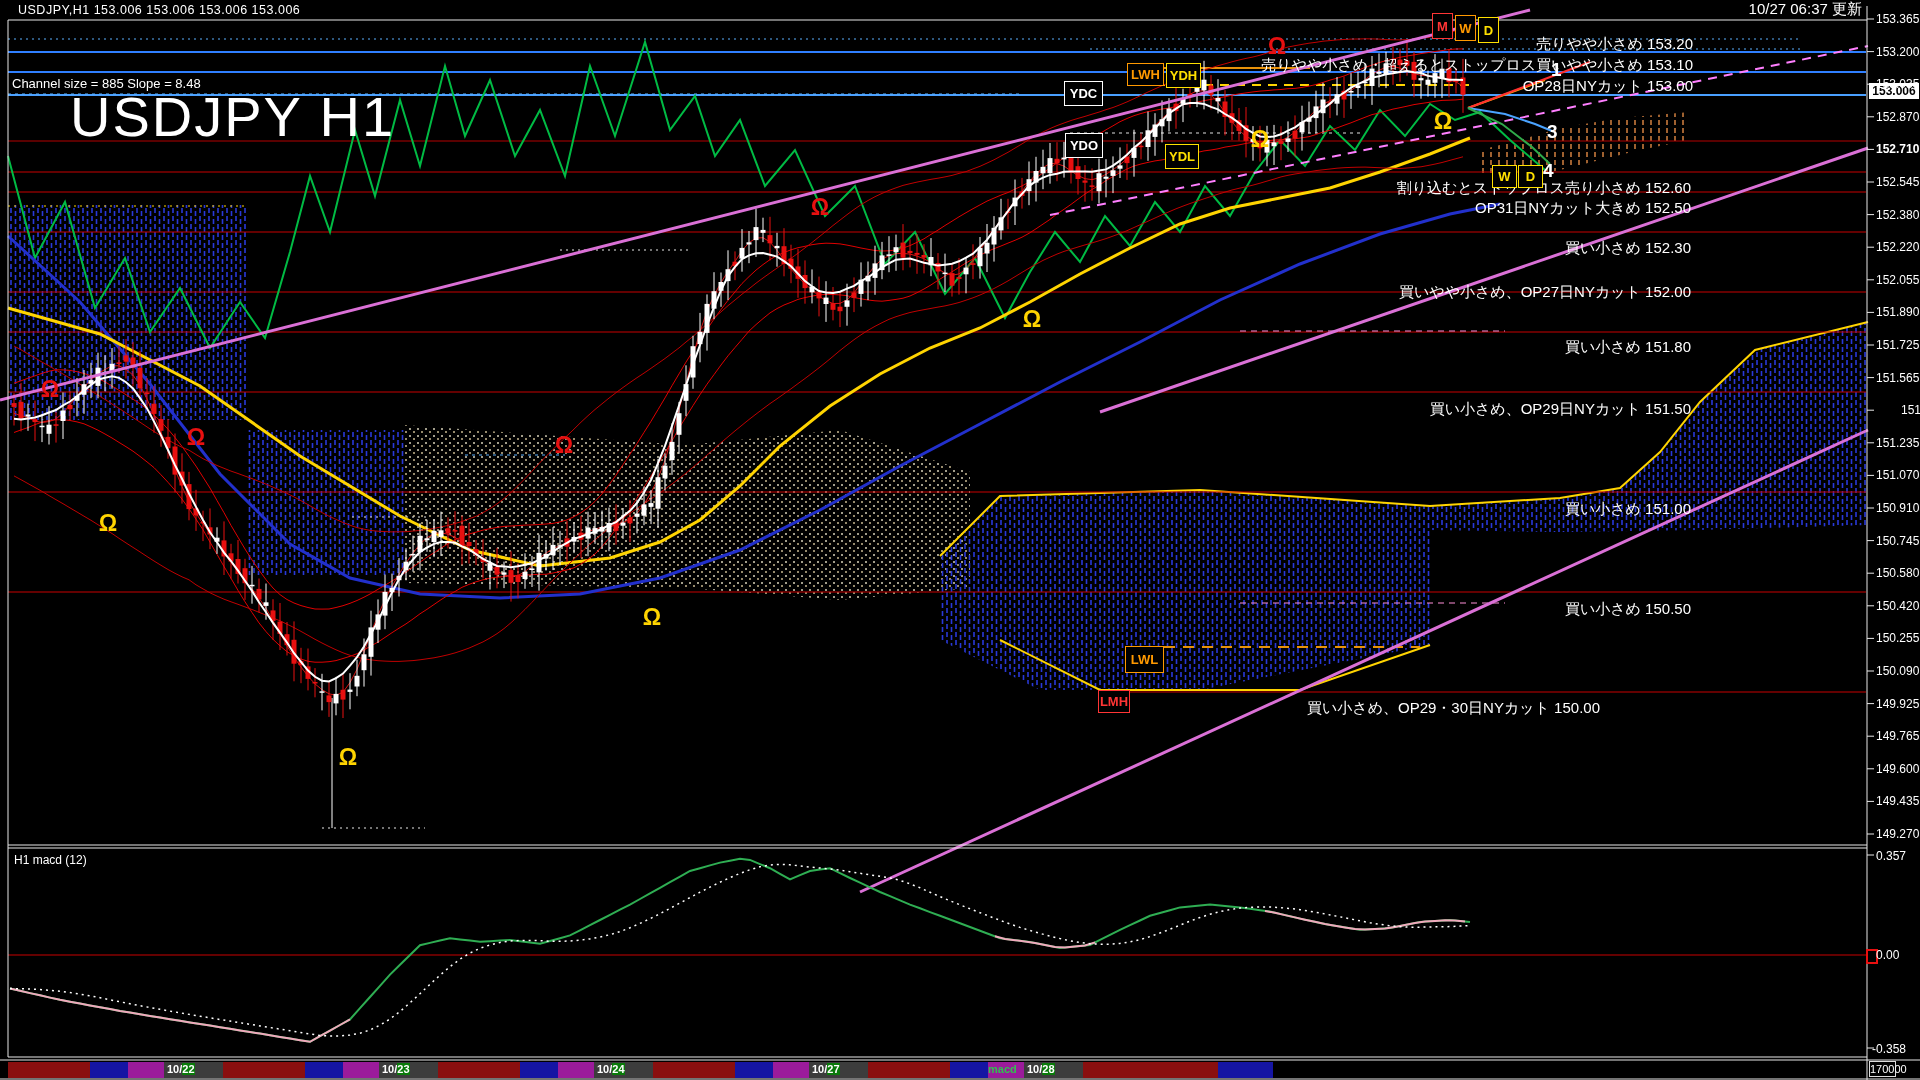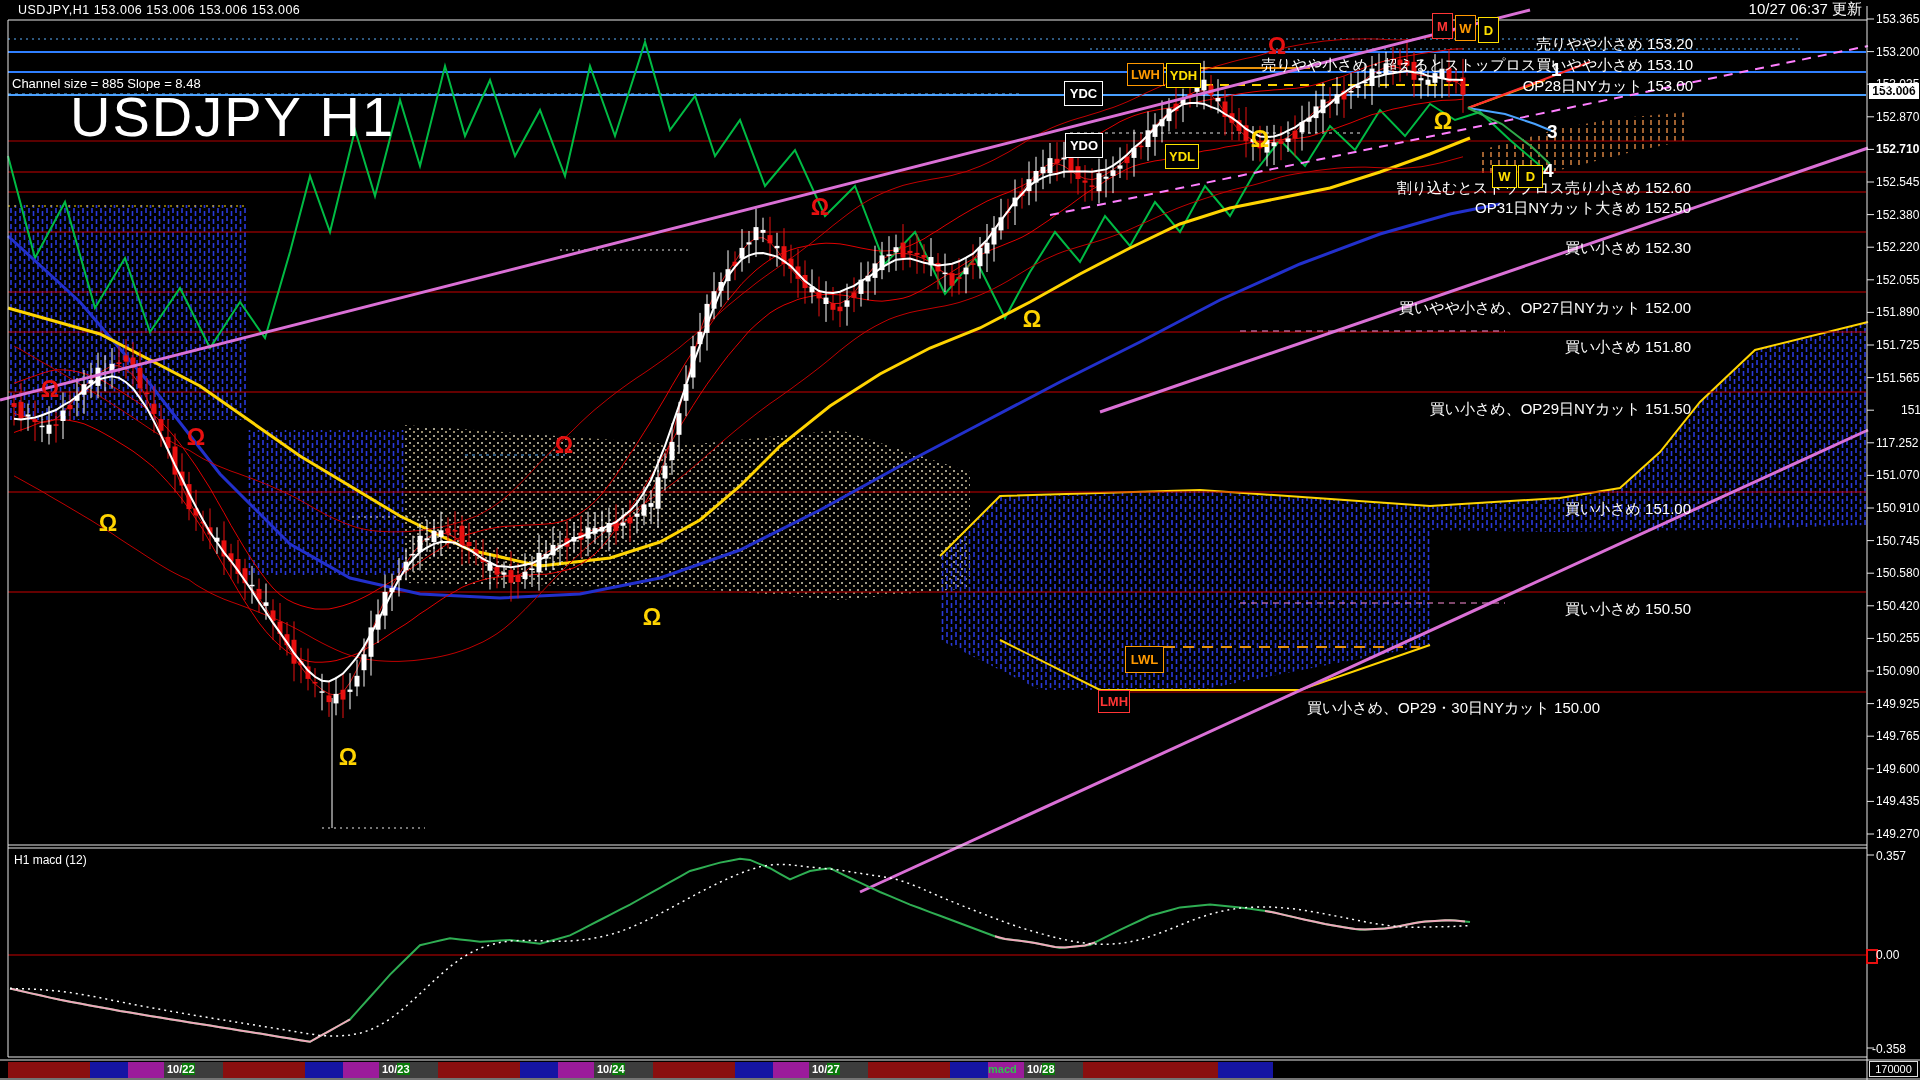--- a/index.html
+++ b/index.html
@@ -6,21 +6,21 @@
   .screen{position:relative;width:1920px;height:1080px;background:#000;overflow:hidden;
           font-family:"Liberation Sans",sans-serif;}
   .topbar{position:absolute;top:0;left:0;width:1920px;height:20px;color:#fff;font-size:12.5px;line-height:20px;}
   .topbar .lft{position:absolute;left:18px;top:0;white-space:nowrap;letter-spacing:.5px;}
   .topbar .rgt{position:absolute;right:58px;top:-1px;white-space:nowrap;font-size:15px;}
   .watermark{position:absolute;left:70px;top:84px;font-size:56px;color:#fff;letter-spacing:2px;font-weight:400;}
   .chaninfo{position:absolute;left:12px;top:76px;font-size:13px;color:#fff;white-space:nowrap;}
   .macdlabel{position:absolute;left:14px;top:853px;font-size:12px;color:#fff;}
   .curprice{position:absolute;left:1869px;top:83px;width:50px;height:16px;background:#fff;color:#000;
             font-size:12px;font-weight:bold;text-align:center;line-height:16px;}
-  .cornerbox{position:absolute;left:1869px;top:1061px;width:49px;height:16px;border:1px solid #ddd;
+  .cornerbox{position:absolute;left:1869px;top:1061px;width:27px;height:16px;border:1px solid #ddd;
              box-sizing:border-box;color:#fff;font-size:11px;text-align:center;line-height:14px;}
   .price-label{position:absolute;left:1876px;color:#fff;font-size:12px;white-space:nowrap;}
   .macd-axis{position:absolute;left:1876px;color:#fff;font-size:12px;white-space:nowrap;}
   .zerobox{position:absolute;left:1866px;top:949px;width:8px;height:11px;border:2px solid #e81010;background:#000;}
   .ann{position:absolute;color:#fff;font-size:15px;white-space:nowrap;}
   .box-label{position:absolute;background:#000;display:flex;align-items:center;justify-content:center;
              font-size:13px;font-weight:bold;box-sizing:border-box;}
   .wave{position:absolute;color:#fff;font-size:19px;font-weight:bold;}
   .sym{position:absolute;width:26px;text-align:center;font-size:23px;font-weight:bold;}
   .date-label{position:absolute;top:1063px;font-size:11px;font-weight:bold;color:#fff;white-space:nowrap;}
@@ -608,42 +608,42 @@
       <div class="price-label" style="top: 109.8px;">152.870</div>
       <div class="price-label" style="top: 142.4px; font-weight: bold;">152.710</div>
       <div class="price-label" style="top: 175px;">152.545</div>
       <div class="price-label" style="top: 207.6px;">152.380</div>
       <div class="price-label" style="top: 240.2px;">152.220</div>
       <div class="price-label" style="top: 272.8px;">152.055</div>
       <div class="price-label" style="top: 305.4px;">151.890</div>
       <div class="price-label" style="top: 338px;">151.725</div>
       <div class="price-label" style="top: 370.6px;">151.565</div>
       <div class="price-label" style="top: 403.2px; margin-left: 25px;">151.400</div>
-      <div class="price-label" style="top: 435.8px;">117.252</div>
+      <div class="price-label" style="top: 435.8px;">151.235</div>
       <div class="price-label" style="top: 468.4px;">151.070</div>
       <div class="price-label" style="top: 501px;">150.910</div>
       <div class="price-label" style="top: 533.6px;">150.745</div>
       <div class="price-label" style="top: 566.2px;">150.580</div>
       <div class="price-label" style="top: 598.8px;">150.420</div>
       <div class="price-label" style="top: 631.4px;">150.255</div>
       <div class="price-label" style="top: 664px;">150.090</div>
       <div class="price-label" style="top: 696.6px;">149.925</div>
       <div class="price-label" style="top: 729.2px;">149.765</div>
       <div class="price-label" style="top: 761.8px;">149.600</div>
       <div class="price-label" style="top: 794.4px;">149.435</div>
       <div class="price-label" style="top: 827px;">149.270</div>
     </div>
   <div id="annotations">
       <div class="ann" style="right: 227px; top: 35px;">売りやや小さめ 153.20</div>
       <div class="ann" style="right: 227px; top: 56px;">売りやや小さめ・超えるとストップロス買いやや小さめ 153.10</div>
       <div class="ann" style="right: 227px; top: 77px;">OP28日NYカット 153.00</div>
       <div class="ann" style="right: 229px; top: 179px;">割り込むとストップロス売り小さめ 152.60</div>
       <div class="ann" style="right: 229px; top: 199px;">OP31日NYカット大きめ 152.50</div>
       <div class="ann" style="right: 229px; top: 239px;">買い小さめ 152.30</div>
-      <div class="ann" style="right: 229px; top: 299px;">買いやや小さめ、OP27日NYカット 152.00</div>
+      <div class="ann" style="right: 229px; top: 283px;">買いやや小さめ、OP27日NYカット 152.00</div>
       <div class="ann" style="right: 229px; top: 338px;">買い小さめ 151.80</div>
       <div class="ann" style="right: 229px; top: 400px;">買い小さめ、OP29日NYカット 151.50</div>
       <div class="ann" style="right: 229px; top: 500px;">買い小さめ 151.00</div>
       <div class="ann" style="right: 229px; top: 600px;">買い小さめ 150.50</div>
       <div class="ann" style="right: 320px; top: 699px;">買い小さめ、OP29・30日NYカット 150.00</div>
     </div>
   <div id="boxes">
       <div class="box-label" style="left: 1432px; top: 13px; width: 21px; height: 26px; border: 1px solid rgb(255, 53, 53); color: rgb(255, 53, 53);">M</div>
       <div class="box-label" style="left: 1455px; top: 15px; width: 21px; height: 26px; border: 1px solid rgb(255, 153, 0); color: rgb(255, 153, 0);">W</div>
       <div class="box-label" style="left: 1478px; top: 17px; width: 21px; height: 26px; border: 1px solid rgb(255, 224, 0); color: rgb(255, 224, 0);">D</div>

